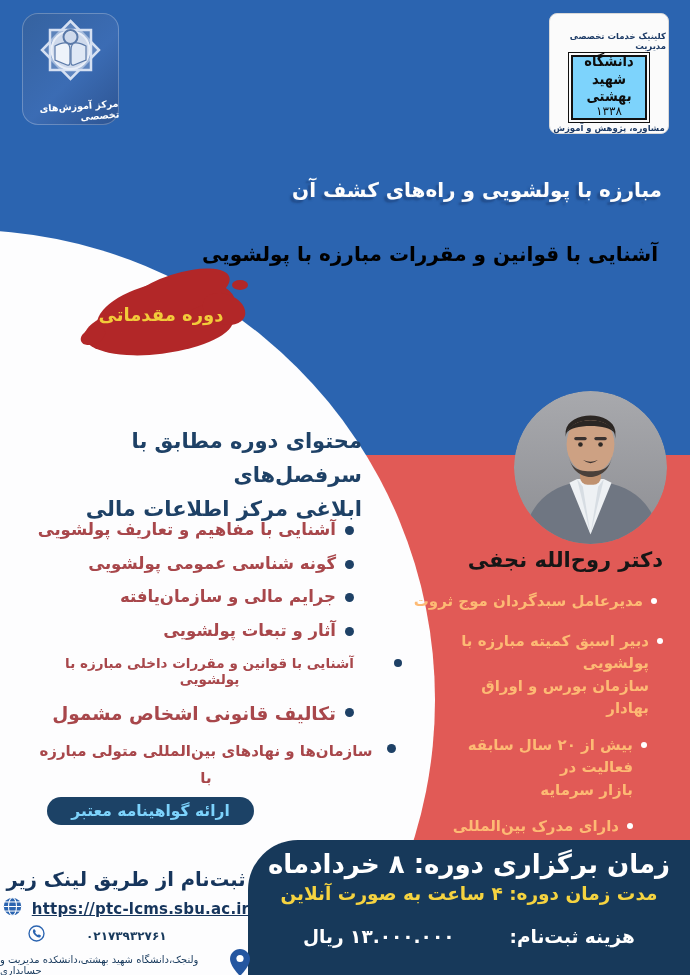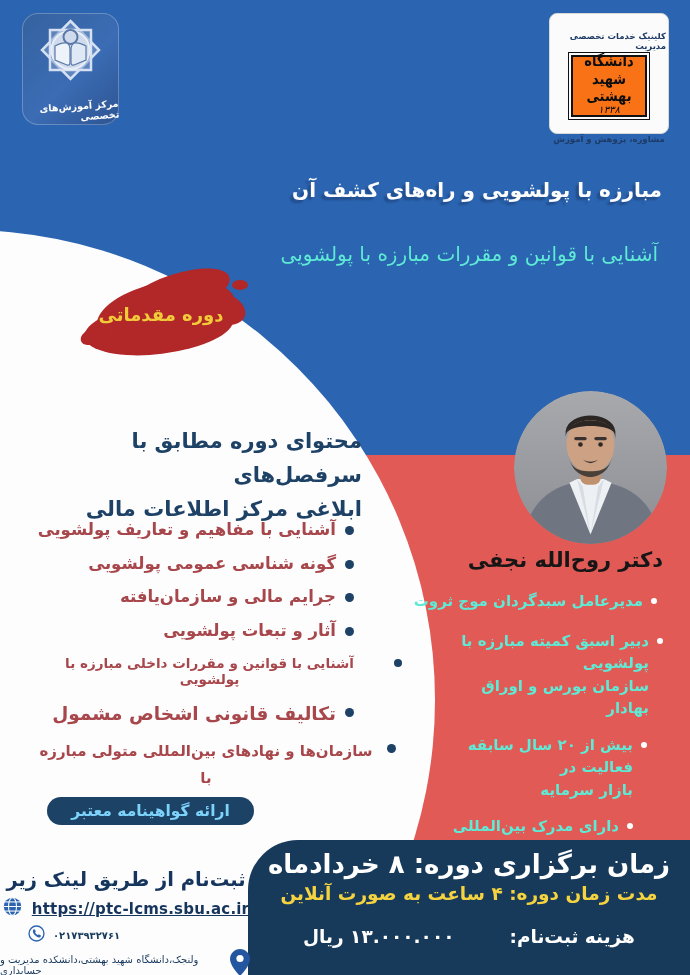--- a/index.html
+++ b/index.html
@@ -18,29 +18,29 @@
   .white-circle { left:-505px; top:230px; width:940px; height:940px; border-radius:50%; background:#FDFDFE; }
 
   
   .logo-left { left:22px; top:13px; width:97px; height:112px; border-radius:16px;
     background:linear-gradient(135deg,#35629f,#3b6cb4 55%,#2d5492); box-shadow:0 0 0 1px rgba(255,255,255,.25) inset;
     display:flex; flex-direction:column; align-items:center; }
   .logo-left .calligraphy { color:#fff; font-size:9.5px; font-weight:bold; margin-top:-4px; transform:rotate(-4deg); letter-spacing:-.5px;}
   .logo-right { left:549px; top:13px; width:120px; height:121px; background:#fbfbfb; border:1px solid #d8d8d8;
     border-radius:8px; display:flex; flex-direction:column; align-items:center; padding:17px 2px; }
   .logo-right .lr-top, .logo-right .lr-bottom { color:#1d3b66; font-size:8.5px; font-weight:bold; line-height:1.2; }
-  .lr-seal { width:76px; height:80px; border:2.5px solid #111; outline:1px solid #111; outline-offset:2px; margin:4px 0 17px;
-    display:flex; flex-direction:column; align-items:center; justify-content:center; background:#f97316; }
+  .lr-seal { width:76px; height:80px; border:2.5px solid #111; outline:1px solid #111; outline-offset:2px; margin:4px 0 3px;
+    display:flex; flex-direction:column; align-items:center; justify-content:center; background:#7dd3fc; }
   .lr-seal .uni { font-size:13px; font-weight:bold; color:#0d0d0d; text-align:center; line-height:1.15; transform:scaleY(1.15); }
-  .lr-seal .year { font-size:10px; color:#0d0d0d; margin-top:2px;font-style:italic; }
+  .lr-seal .year { font-size:12px; color:#0d0d0d; margin-top:2px; }
 
   
   .hero-title { right:28px; top:178px; color:#FDFDFD; font-size:20px; font-weight:bold;
     text-shadow:-3px 3px 2px rgba(26,58,112,.55); }
-  .hero-subtitle { right:32px; top:242px; color:#5eead4; font-size:20px; font-weight:normal; }
+  .hero-subtitle { right:32px; top:242px; color:#000000; font-size:20px; font-weight:bold; }
 
   
   .badge-blob { left:82px; top:272px; width:168px; height:88px; }
   .badge-blob .b { position:absolute; background:#B22728; border-radius:50%; }
   .b1 { left:14px; top:10px; width:140px; height:62px; transform:rotate(-11deg); border-radius:46% 54% 52% 48%/60% 48% 58% 40%; }
   .b2 { left:2px; top:30px; width:150px; height:52px; transform:rotate(-7deg); border-radius:55% 45% 48% 52%/50% 55% 45% 50%; }
   .b3 { left:40px; top:2px; width:110px; height:40px; transform:rotate(-18deg); }
   .b4 { left:120px; top:22px; width:44px; height:30px; transform:rotate(20deg); }
   .b5 { left:-2px; top:56px; width:26px; height:16px; transform:rotate(-25deg); }
   .b6 { left:150px; top:8px; width:16px; height:10px; }
@@ -59,21 +59,21 @@
   .s-item:nth-child(6){ font-size:18.5px; }
   .s-item:nth-child(7){ font-size:15px; margin-right:-42px; line-height:1.8; }
 
   .cert-pill { left:47px; top:797px; width:207px; height:28px; background:#1C4266; border-radius:21px;
     color:#7dd3fc; font-size:15.5px; font-weight:bold; display:flex; align-items:center; justify-content:center; }
 
   
   .avatar { left:514px; top:391px; width:153px; height:153px; border-radius:50%; overflow:hidden; }
   .instructor-name { right:27px; top:548px; color:#161616; font-size:21px; font-weight:bold; }
   .creds { right:27px; top:590px; width:252px; }
-  .c-item { display:flex; align-items:flex-start; gap:8px; color:#5eead4; font-weight:bold;
+  .c-item { display:flex; align-items:flex-start; gap:8px; color:#fdba74; font-weight:bold;
     font-size:15px; line-height:1.5; margin-bottom:17px; text-align:right; }
   .c-item .dot { flex:0 0 auto; width:6px; height:6px; border-radius:50%; background:#fff; margin-top:8px; }
   .c-item:nth-child(1){ padding-right:6px; }
   .c-item:nth-child(2){ margin-bottom:14px; }
   .c-item:nth-child(3){ padding-right:16px; margin-bottom:14px; }
   .c-item:nth-child(4){ padding-right:30px; }
 
   
   .bottom-panel { left:248px; top:840px; width:442px; height:155px; background:#17395A;
     border-top-left-radius:50px; text-align:center; }
@@ -81,21 +81,21 @@
   .panel-duration { margin-top:4px; color:#F5D340; font-size:18.5px; font-weight:bold; }
   .panel-fee { margin-top:22px; display:flex; justify-content:center; gap:55px;
     color:#fff; font-size:18.5px; font-weight:bold; }
 
   
   .reg-block { left:0; top:868px; width:252px; }
   .reg-heading { color:#16355C; font-size:19.5px; font-weight:bold; text-align:center; }
   .link-row { direction:ltr; margin-top:6px; display:flex; align-items:center; justify-content:center; gap:10px; }
   .reg-link { color:#16355C; font-size:15px; font-weight:bold; text-decoration:underline; letter-spacing:.2px; }
   .phone-row { direction:ltr; margin-top:5px; display:flex; align-items:center; gap:8px; padding-left:28px; }
-  .reg-phone { color:#17395C; font-size:10px; font-weight:bold; }
+  .reg-phone { color:#17395C; font-size:12px; font-weight:bold;margin-left:33px; }
   .addr-row { margin-top:3px; display:flex; align-items:center; gap:4px; padding-right:2px; }
   .reg-address { color:#17395C; font-size:10px; font-weight:normal; flex:1 1 auto; text-align:left; }
 </style>
 </head>
 <body>
 
 <div class="abs red-block"></div>
 <div class="abs white-circle"></div>
 
 <div class="abs logo-left">

